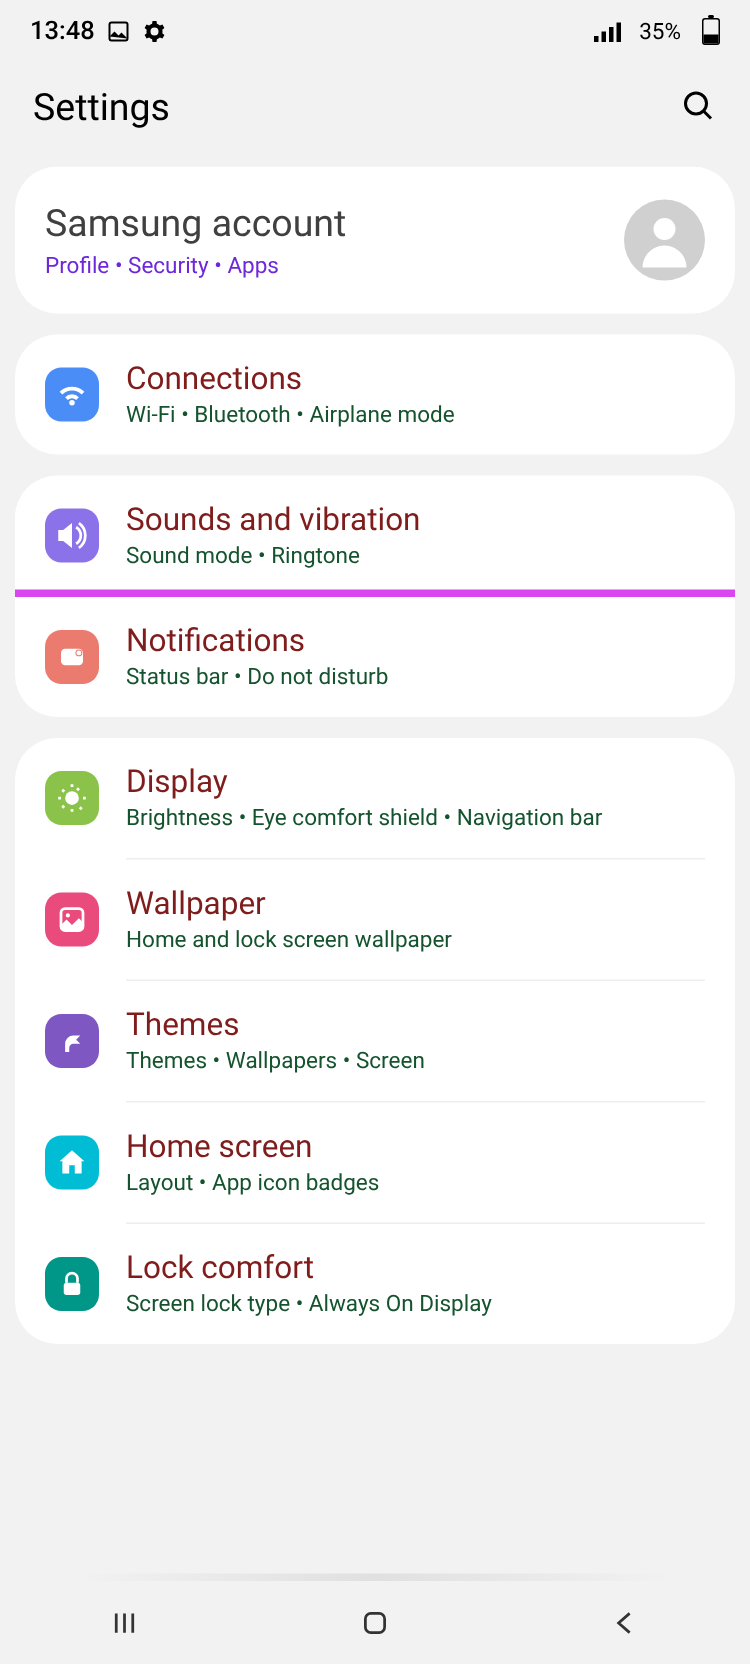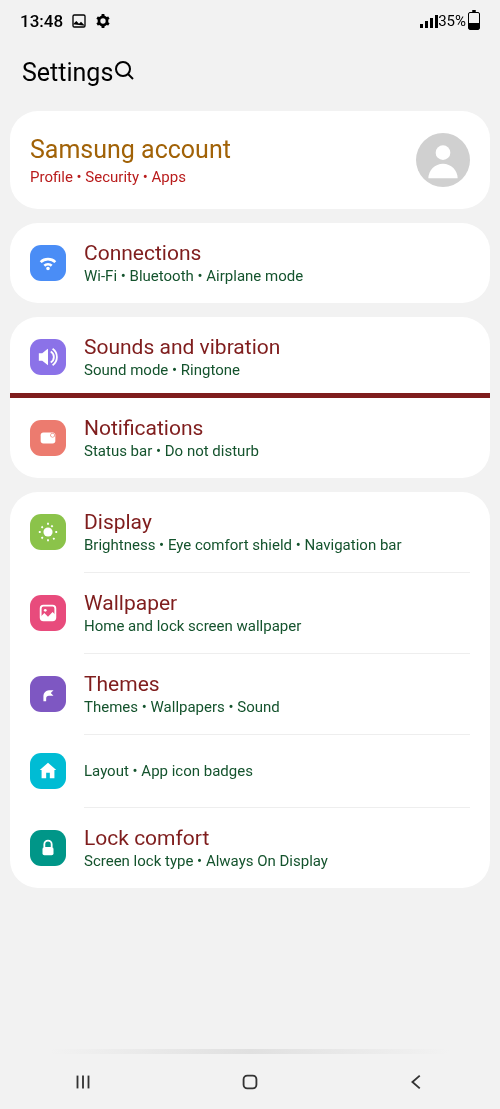--- a/index.html
+++ b/index.html
@@ -1,40 +1,40 @@
 <!DOCTYPE html>
 <html><head>
   <meta charset="utf-8">
   <style>
     * { margin: 0; padding: 0; box-sizing: border-box; font-family: -apple-system, BlinkMacSystemFont, 'Segoe UI', Roboto, sans-serif; }
     body { width: 500px; height: 1109px; background: #f2f2f2; overflow: hidden; position: relative; }
     
     .status-bar { height: 42px; display: flex; align-items: center; justify-content: space-between; padding: 4px 20px; text-align: right; }
     .status-left { display: flex; align-items: center; gap: 8px; }
-    .status-right { display: flex; align-items: center; gap: 0; }
+    .status-right { display: flex; align-items: center; gap: 12px; }
     .status-time { font-size: 17px; font-weight: 500; color: #000; }
     .status-icon { color: #000; display: flex; align-items: center; }
     .battery-text { font-size: 15px; color: #000; }
     .battery-icon { width: 12px; height: 18px; border: 1.5px solid #000; border-radius: 2px; position: relative; margin-left: 2px; }
     .battery-icon::before { content: ''; position: absolute; top: -3px; left: 3px; width: 4px; height: 2px; background: #000; border-radius: 1px; }
     .battery-icon::after { content: ''; position: absolute; bottom: 0; left: 0; width: 100%; height: 35%; background: #000; }
     
-    .header { display: flex; align-items: center; justify-content: flex-start; padding: 16px 22px 24px 22px; }
+    .header { display: flex; align-items: center; justify-content: space-between; padding: 16px 22px 24px 22px; }
     .header-title { font-size: 25px; font-weight: 400; color: #000; }
     
     .card { background: #fff; border-radius: 28px; margin: 0 10px 14px 10px; overflow: hidden; }
     
     .account-card { padding: 22px 20px; display: flex; align-items: center; justify-content: space-between; }
     .account-text { flex: 1; }
-    .account-title { font-size: 25px; font-weight: 400; color: #a16207; margin-bottom: 4px; }
-    .account-subtitle { font-size: 15px; color: #b91c1c; }
+    .account-title { font-size: 25px; font-weight: 400; color: #404040; margin-bottom: 4px; }
+    .account-subtitle { font-size: 15px; color: #6d28d9; }
     .avatar { width: 54px; height: 54px; border-radius: 50%; background: #d0d0d0; display: flex; align-items: center; justify-content: center; }
     
     .setting-item { display: flex; align-items: center; padding: 18px 20px; }
-    .setting-item.highlighted { border: 5px solid #7f1d1d; margin: -5px; position: relative; z-index: 2; }
+    .setting-item.highlighted { border: 5px solid #d946ef; margin: -5px; position: relative; z-index: 2; }
     .setting-icon { width: 36px; height: 36px; border-radius: 11px; display: flex; align-items: center; justify-content: center; flex-shrink: 0; }
     .setting-text { margin-left: 18px; flex: 1; }
     .setting-title { font-size: 21px; font-weight: 400; color: #7f1d1d; margin-bottom: 2px; }
     .setting-subtitle { font-size: 15px; color: #14532d; }
     
     .divider { height: 1px; background: #eee; margin: 0 20px 0 74px; }
     
     .icon-blue { background: #4a8df6; }
     .icon-purple { background: #8b72e8; }
     .icon-coral { background: #ec7b6f; }
@@ -177,31 +177,32 @@
   </div>
   <div class="divider"></div>
   <div class="setting-item">
     <div class="setting-icon icon-violet">
           <svg width="22" height="22" viewBox="0 0 24 24" fill="#fff">
             <path d="M7 14a6 6 0 016-6h5l-3 3 3 3h-5a3 3 0 00-3 3v3H7z"></path>
           </svg>
         </div>
     <div class="setting-text">
       <div class="setting-title">Themes</div>
-      <div class="setting-subtitle">Themes  •  Wallpapers  •  Sound</div>
+      <div class="setting-subtitle">Themes  •  Wallpapers  •  Screen</div>
     </div>
   </div>
   <div class="divider"></div>
   <div class="setting-item">
     <div class="setting-icon icon-cyan">
           <svg width="22" height="22" viewBox="0 0 24 24" fill="#fff">
             <path d="M12 3l9 8h-2v9h-5v-6h-4v6H5v-9H3z"></path>
           </svg>
         </div>
     <div class="setting-text">
+      <div class="setting-title">Home screen</div>
       <div class="setting-subtitle">Layout  •  App icon badges</div>
     </div>
   </div>
   <div class="divider"></div>
   <div class="setting-item">
     <div class="setting-icon icon-teal">
           <svg width="22" height="22" viewBox="0 0 24 24" fill="#fff">
             <rect x="6" y="11" width="12" height="9" rx="2"></rect>
             <path d="M8 11V8a4 4 0 018 0v3" fill="none" stroke="#fff" stroke-width="2"></path>
           </svg>

